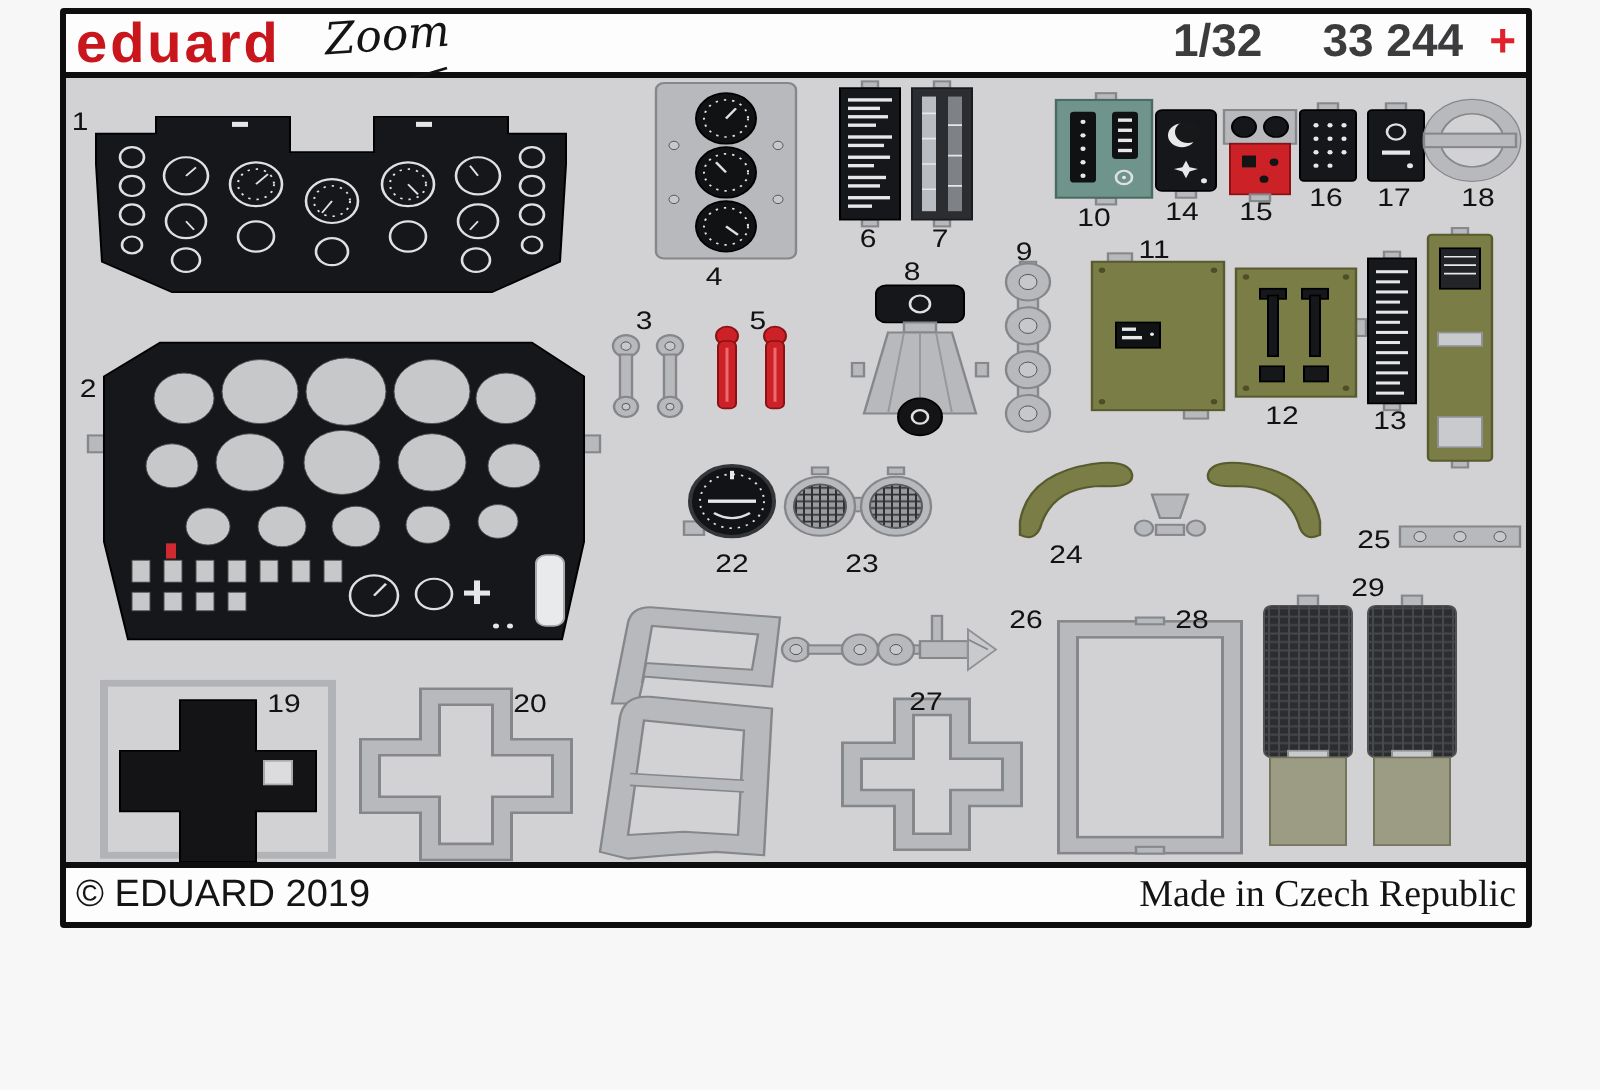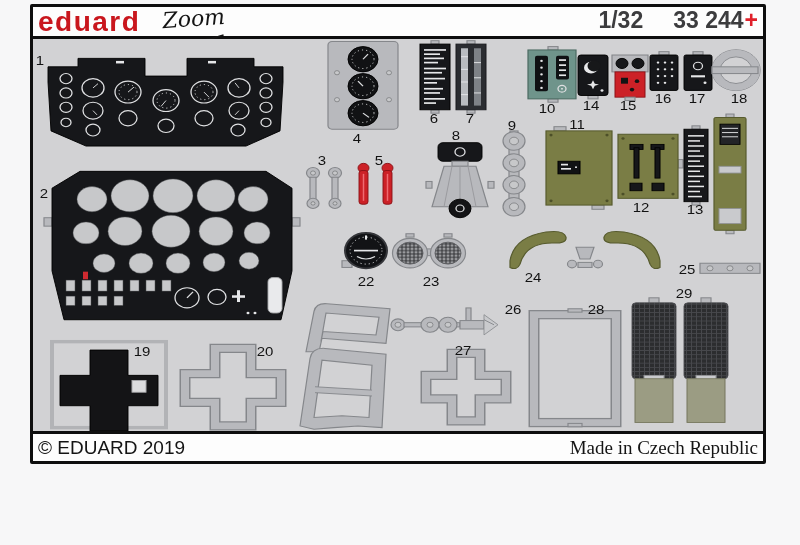--- a/index.html
+++ b/index.html
@@ -10,21 +10,21 @@
            border:3px solid #0e0e0e; border-radius:2px; background:#fdfdfd;
            display:flex; flex-direction:column; }
 
   .header { height:32px; position:relative; background:#fdfdfd; border-bottom:3px solid #0e0e0e; }
   .brand  { position:absolute; left:5px; top:0; font-size:28px; line-height:30px; font-weight:800;
             letter-spacing:1.5px; color:#c9161d; }
   .zoomwrap { position:absolute; left:130px; top:1px; text-align:center; transform:rotate(-4deg); }
   .zoomtext { font-family:"DejaVu Serif",serif; font-style:italic; font-size:22px; line-height:22px; color:#141414; display:block; }
   .codes  { position:absolute; right:5px; top:0; height:30px; display:flex; align-items:flex-start; gap:30px;
             font-size:23px; font-weight:700; color:#3c3c3e; }
-  .codegroup { display:flex; gap:1px; }
+  .codegroup { display:flex; gap:13px; }
   .plus   { color:#e0202a; }
 
   .main { flex:1; position:relative; background:#d2d2d4; }
   .main svg.sheet { position:absolute; left:0; top:0; width:100%; height:100%; }
 
   .footer { height:30px; position:relative; background:#fdfdfd; border-top:3px solid #0e0e0e;
             font-size:19px; color:#141414; }
   .copyright { position:absolute; left:5px; top:3px; }
   .madein    { position:absolute; right:5px; top:3px;font-family:Liberation Serif, serif; }
 

